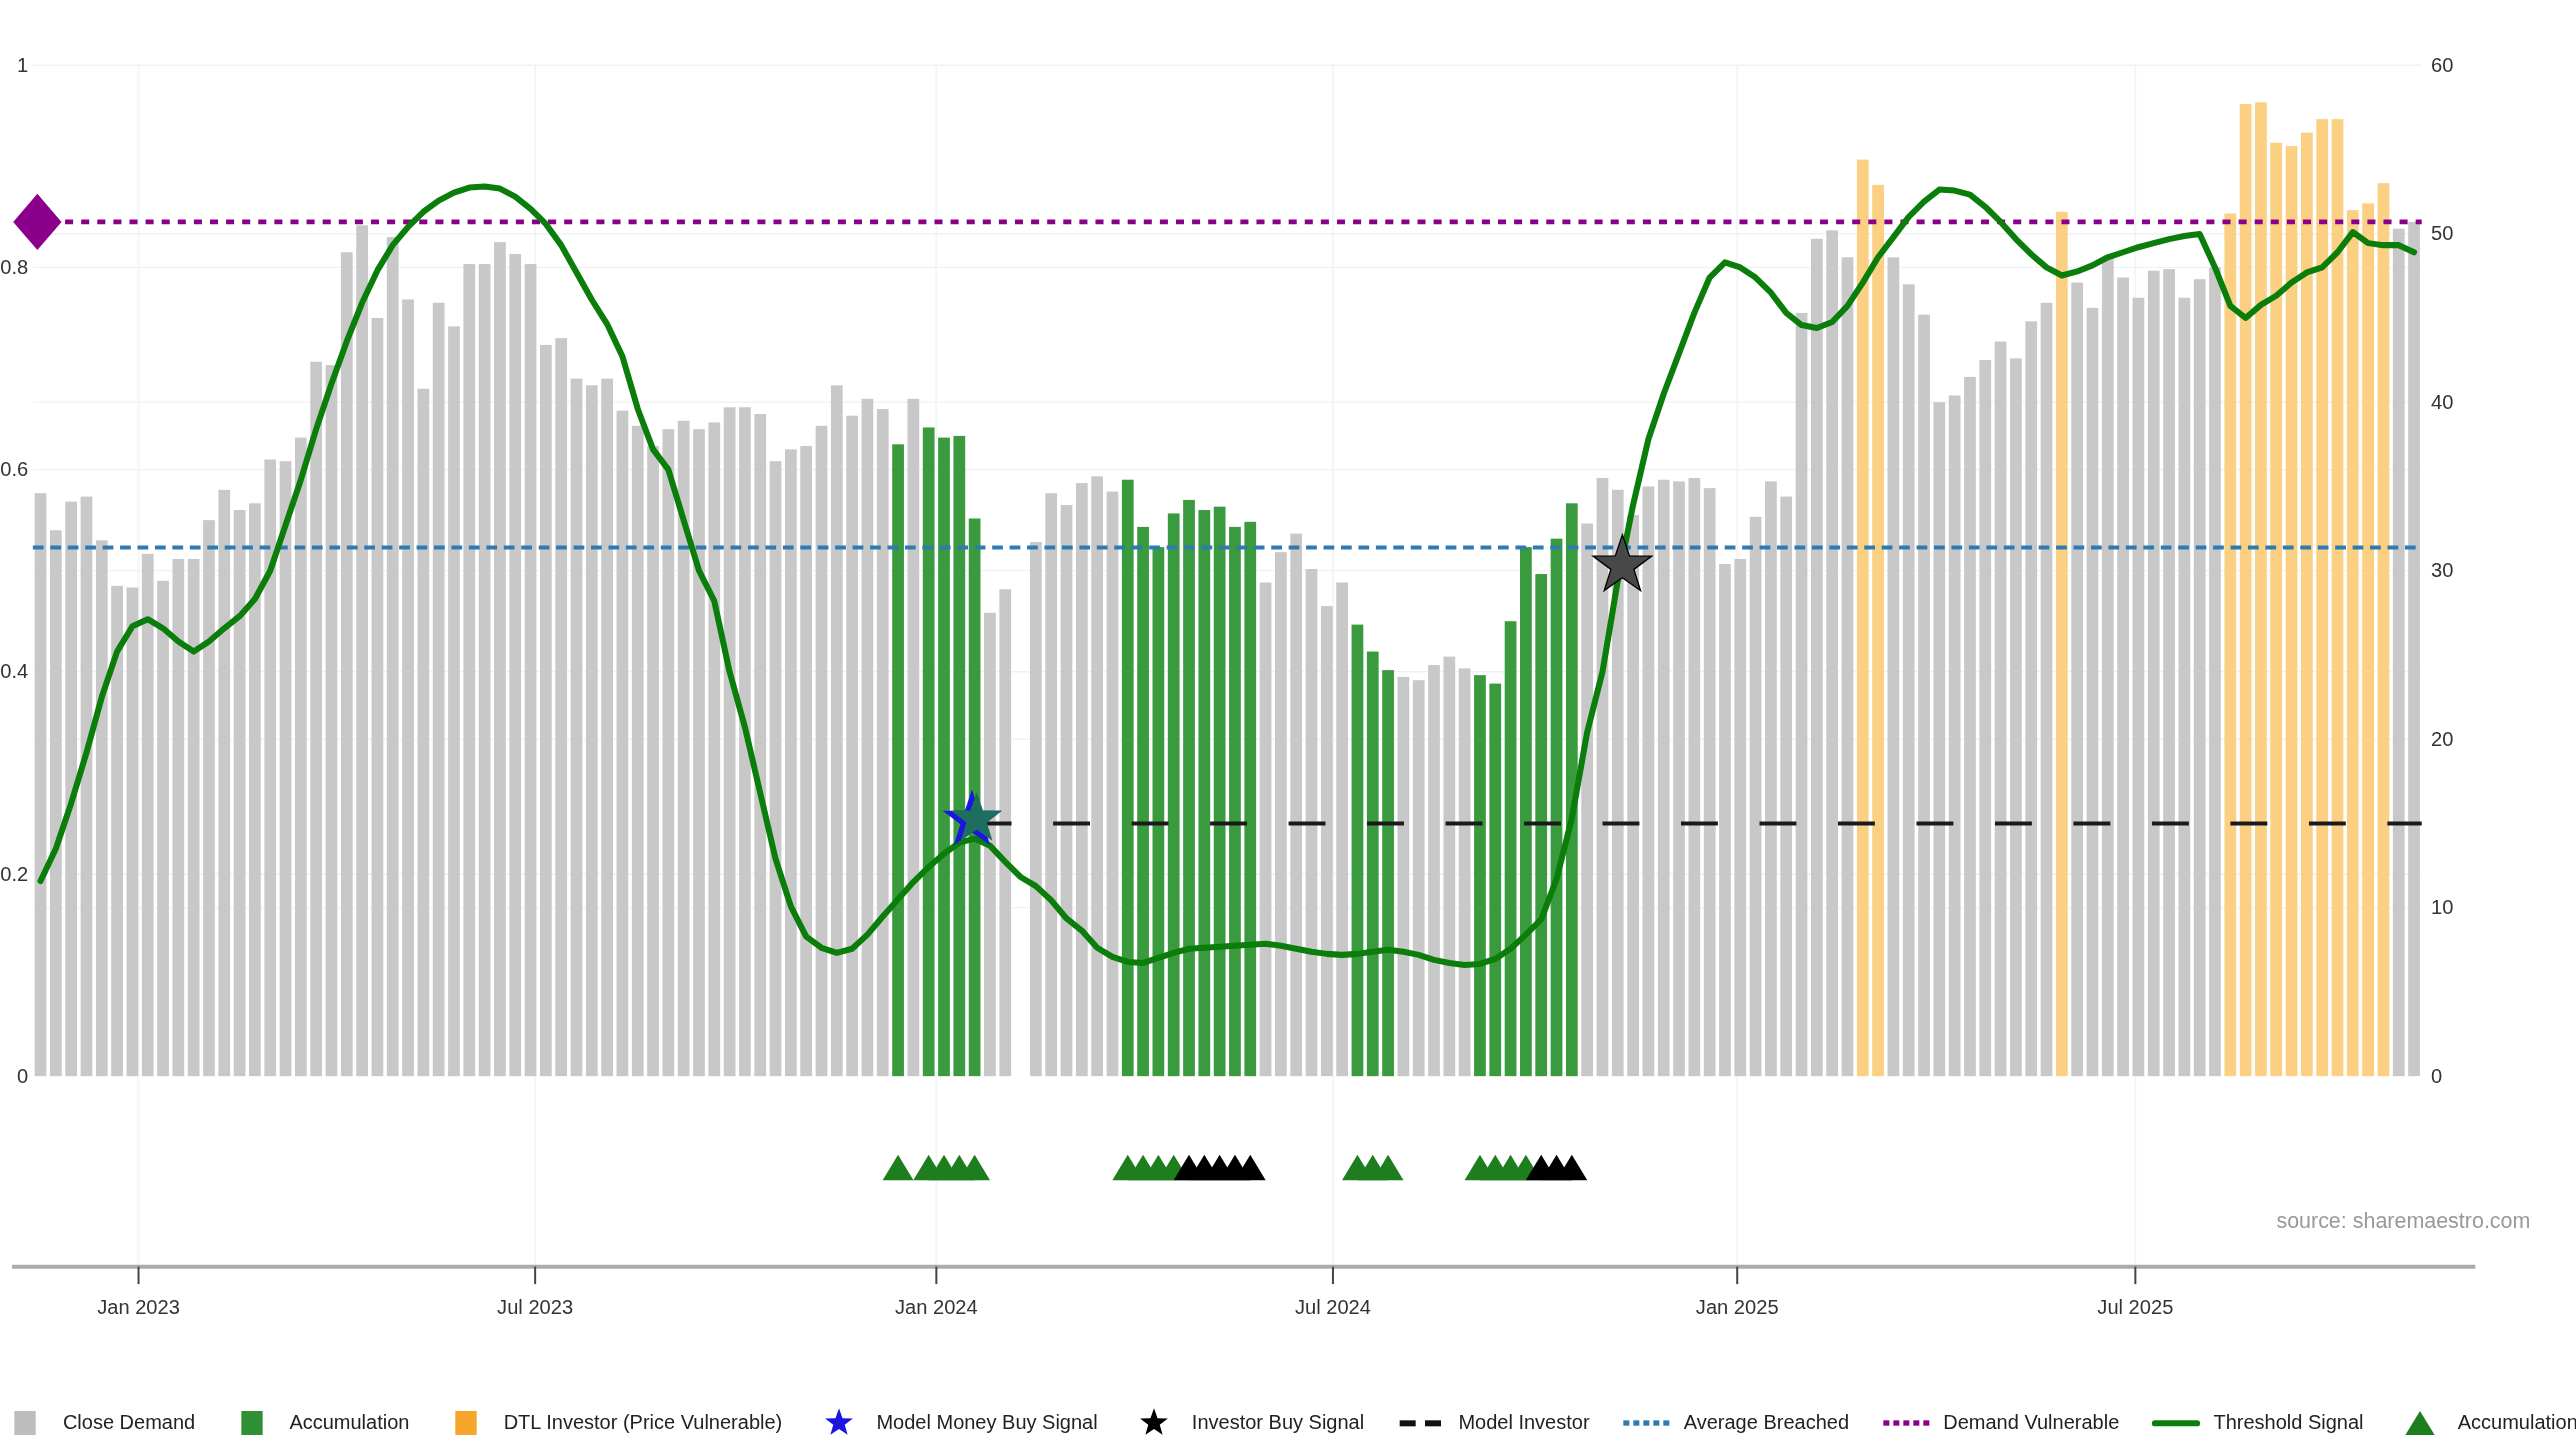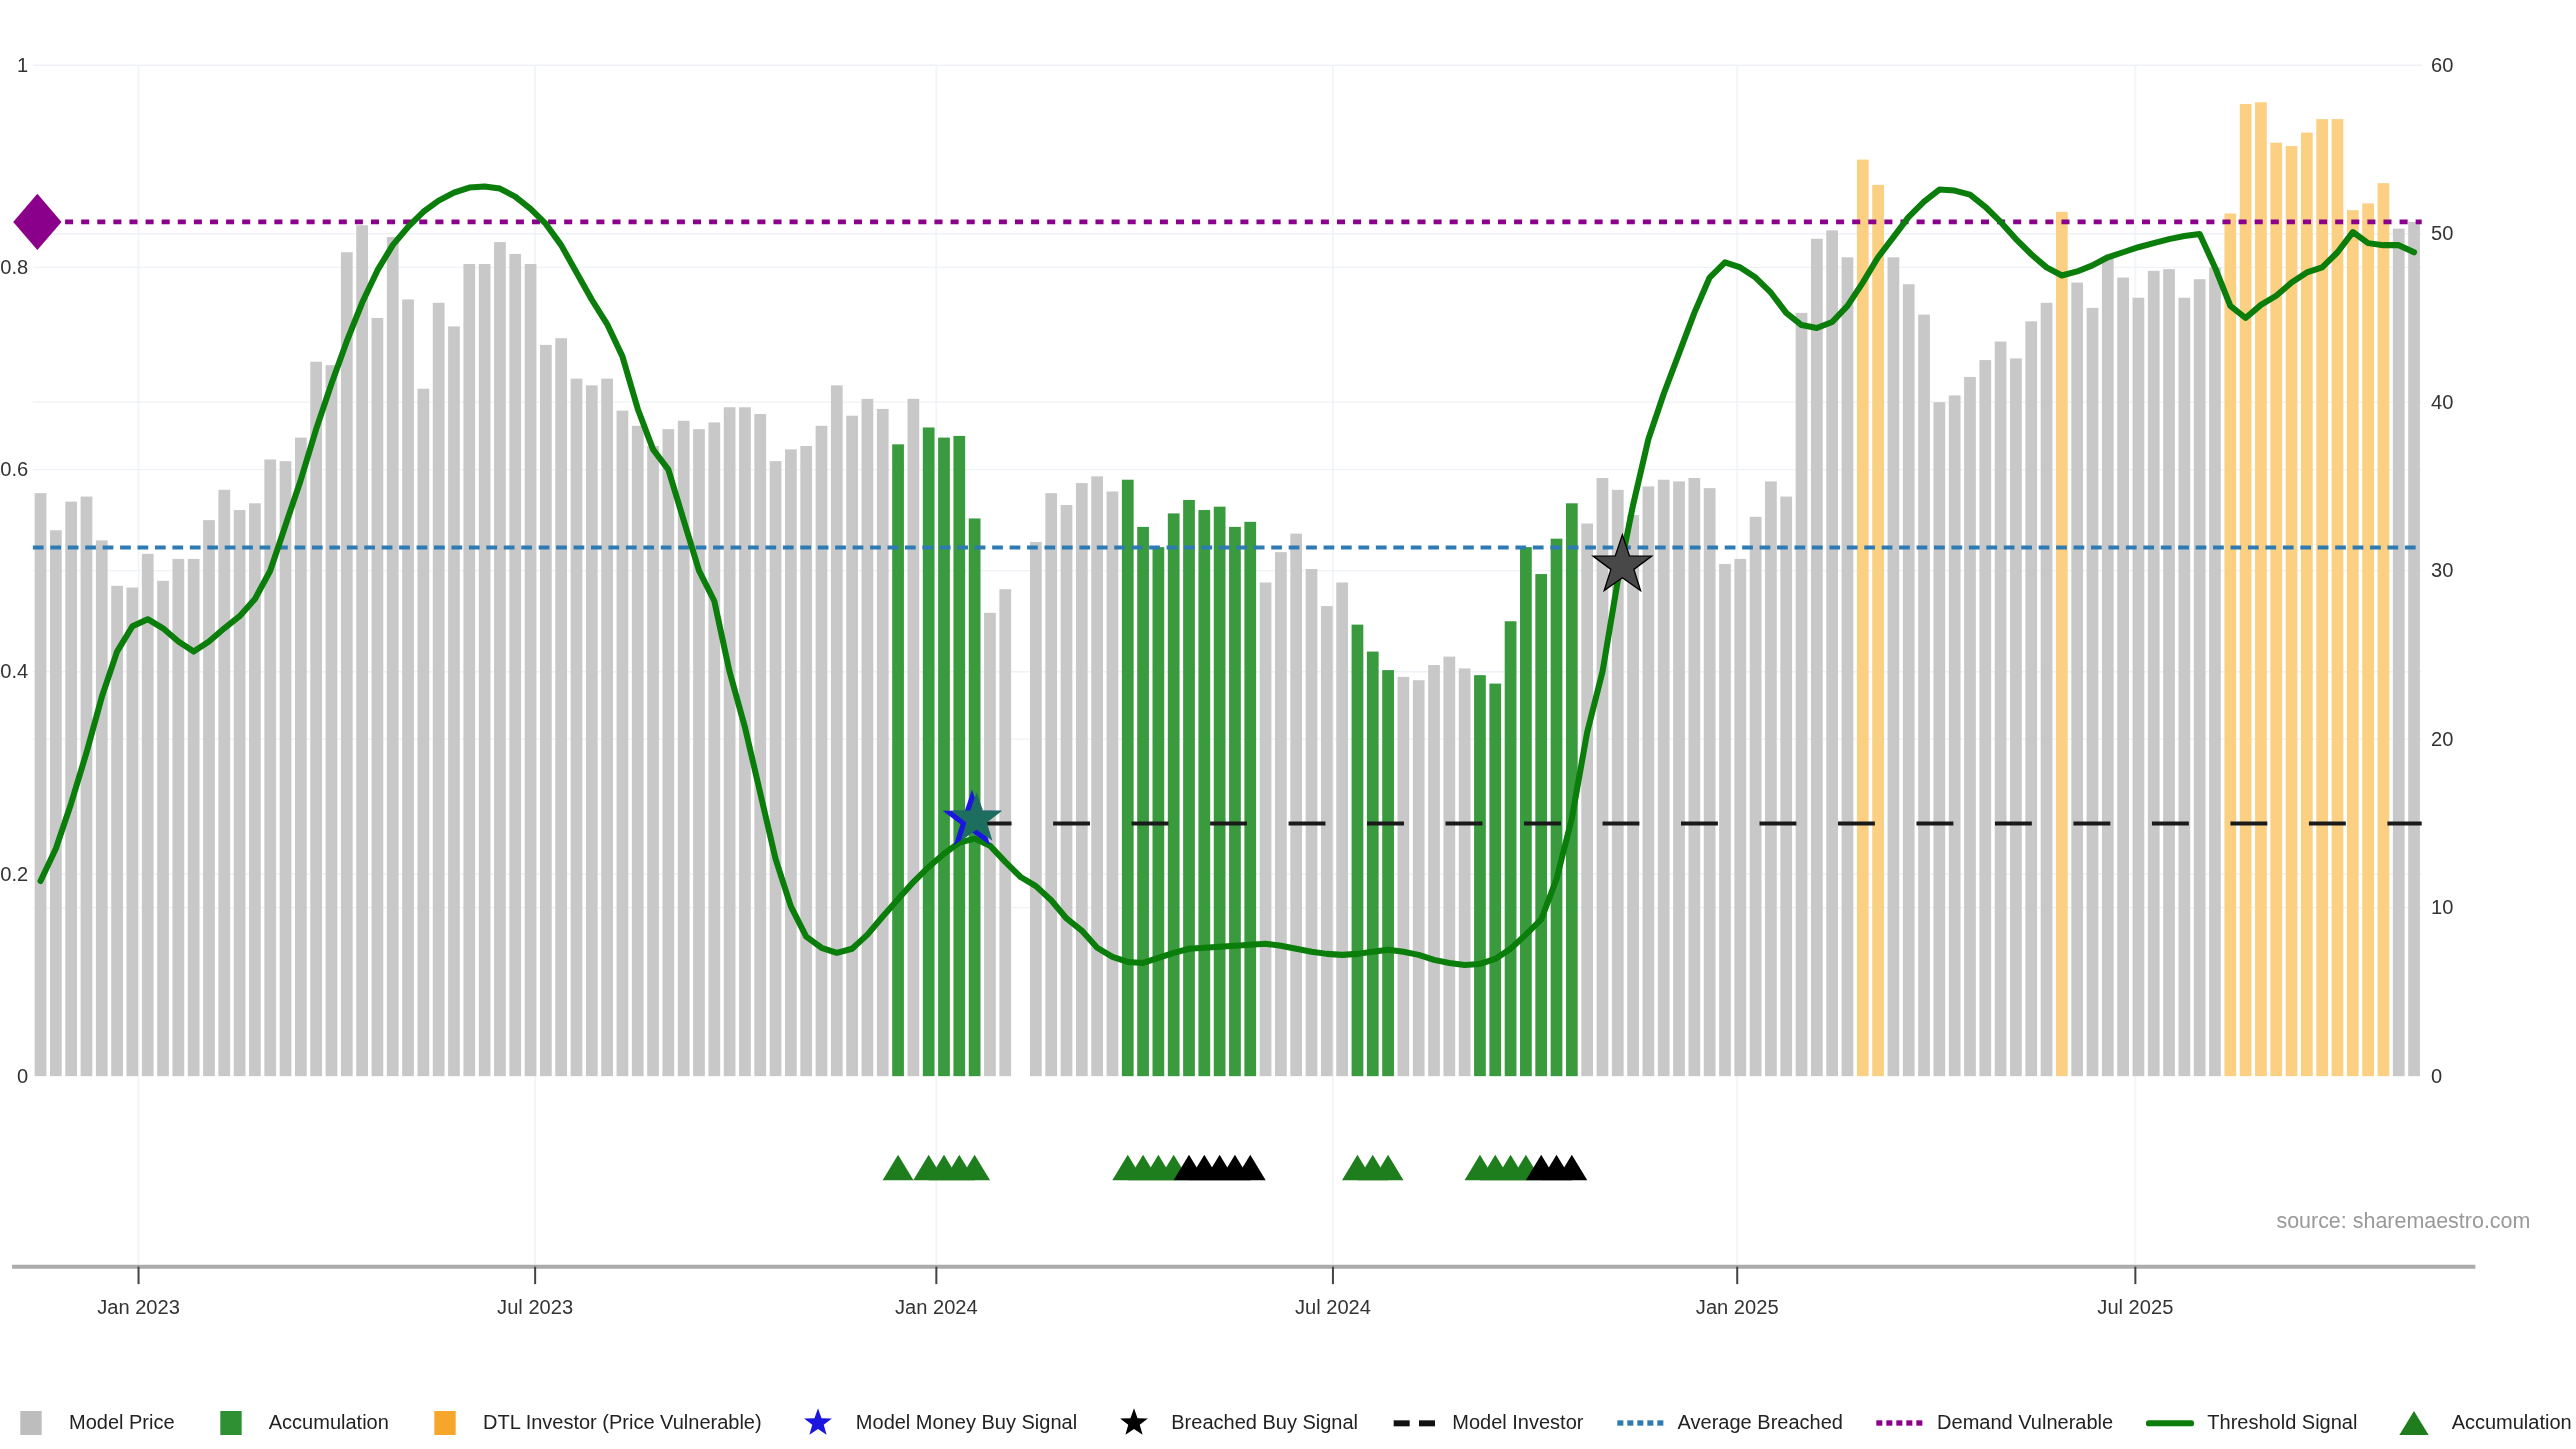--- a/index.html
+++ b/index.html
@@ -246,21 +246,21 @@
       <text x="3624" y="609.3333333333334" text-anchor="start" font-size="30" fill="#333333">40</text>
       <text x="3624" y="358.1666666666665" text-anchor="start" font-size="30" fill="#333333">50</text>
       <text x="3624" y="107" text-anchor="start" font-size="30" fill="#333333">60</text>
       <text x="3772" y="1830" text-anchor="end" font-size="32" fill="#999999">source: sharemaestro.com</text>
     </svg>
   <div class="legend">
       <div class="legend-item">
         <svg width="54" height="32" viewBox="0 0 80 48">
           <rect x="24" y="6" width="32" height="36" fill="#bdbdbd"></rect>
         </svg>
-        <span class="legend-label">Model Price</span>
+        <span class="legend-label">Close Demand</span>
       </div>
       <div class="legend-item">
         <svg width="54" height="32" viewBox="0 0 80 48">
           <rect x="24" y="6" width="32" height="36" fill="#2f8f33"></rect>
         </svg>
         <span class="legend-label">Accumulation</span>
       </div>
       <div class="legend-item">
         <svg width="54" height="32" viewBox="0 0 80 48">
           <rect x="24" y="6" width="32" height="36" fill="#f5a62b"></rect>
@@ -270,21 +270,21 @@
       <div class="legend-item">
         <svg width="54" height="32" viewBox="0 0 80 48">
           <polygon points="40.0,2.0 45.3,16.7 60.9,17.2 48.6,26.8 52.9,41.8 40.0,33.0 27.1,41.8 31.4,26.8 19.1,17.2 34.7,16.7" fill="#1a16e0"></polygon>
         </svg>
         <span class="legend-label">Model Money Buy Signal</span>
       </div>
       <div class="legend-item">
         <svg width="54" height="32" viewBox="0 0 80 48">
           <polygon points="40.0,2.0 45.3,16.7 60.9,17.2 48.6,26.8 52.9,41.8 40.0,33.0 27.1,41.8 31.4,26.8 19.1,17.2 34.7,16.7" fill="#000000"></polygon>
         </svg>
-        <span class="legend-label">Breached Buy Signal</span>
+        <span class="legend-label">Investor Buy Signal</span>
       </div>
       <div class="legend-item">
         <svg width="54" height="32" viewBox="0 0 80 48">
           <rect x="8" y="20" width="24" height="9" fill="#111111"></rect>
           <rect x="46" y="20" width="24" height="9" fill="#111111"></rect>
         </svg>
         <span class="legend-label">Model Investor</span>
       </div>
       <div class="legend-item">
         <svg width="54" height="32" viewBox="0 0 80 48">

